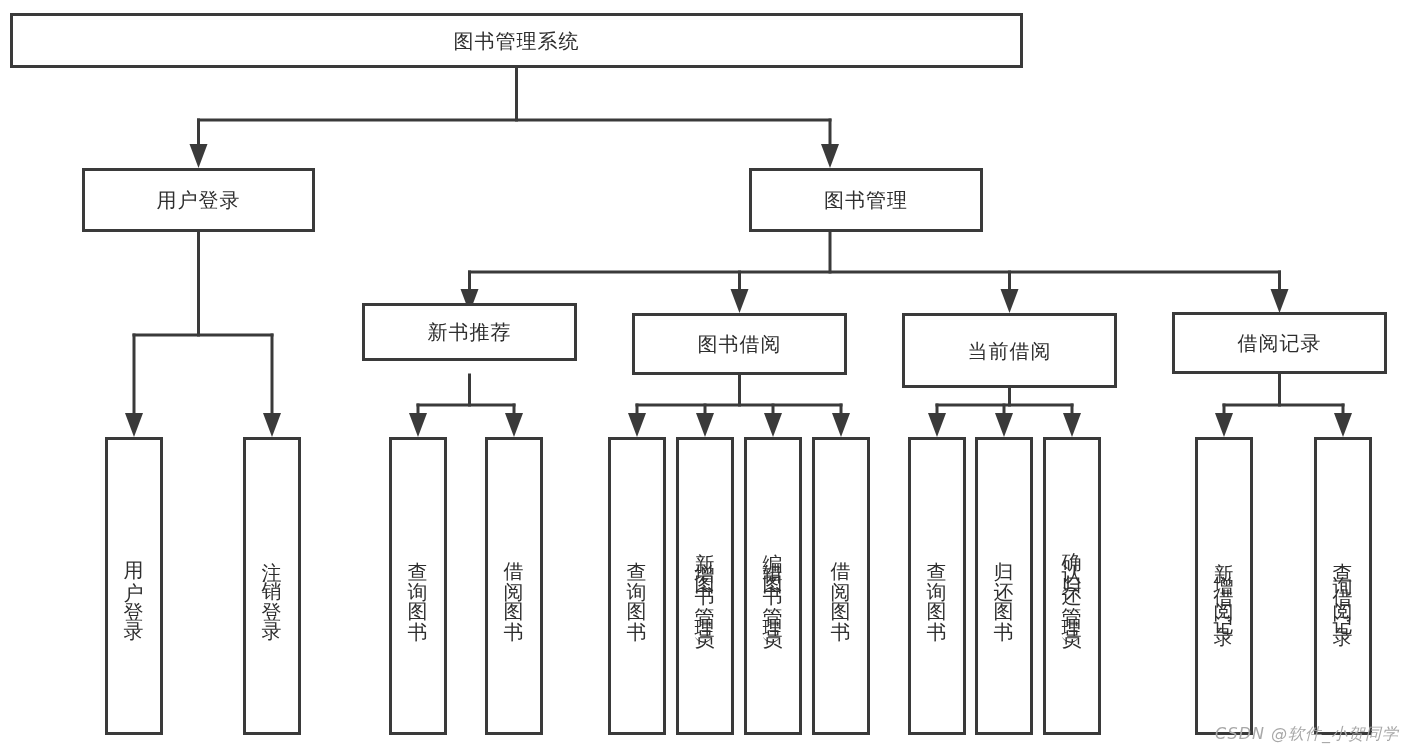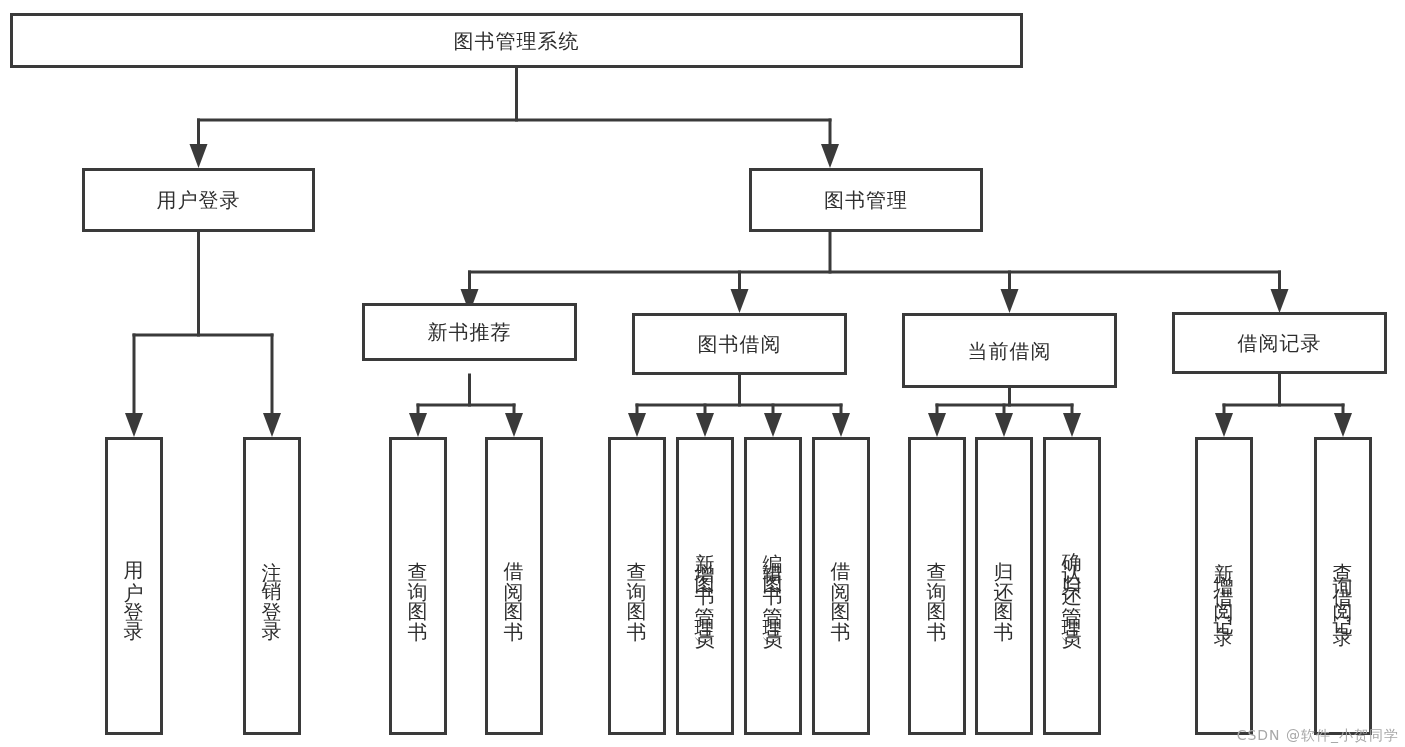--- a/index.html
+++ b/index.html
@@ -53,24 +53,25 @@
   .v9 { letter-spacing: 11px; }
   .va1 { left: 105px; }  .va2 { left: 243px; }
   .vb1 { left: 389px; }  .vb2 { left: 485px; }
   .vc1 { left: 608px; }  .vc2 { left: 676px; }  .vc3 { left: 744px; }  .vc4 { left: 812px; }
   .vd1 { left: 908px; }  .vd2 { left: 975px; }  .vd3 { left: 1043px; }
   .ve1 { left: 1195px; } .ve2 { left: 1314px; }
   .watermark {
     position: absolute;
     right: 6px;
     bottom: 2px;
-    font-size: 14px;
+    font-size: 16px;
     color: #a8a8a8;
     letter-spacing: 1px;
     white-space: nowrap;
+    font-style: italic;
   }
   .wire  { stroke: #3a3a3a; stroke-width: 3; fill: none; stroke-linecap: square; }
   .arrow { fill: #3a3a3a; stroke: none; }
 </style>
 </head>
 <body>
 
 <div id="canvas">
 
   <svg id="wires" viewBox="0 0 1405 747" xmlns="http://www.w3.org/2000/svg">

